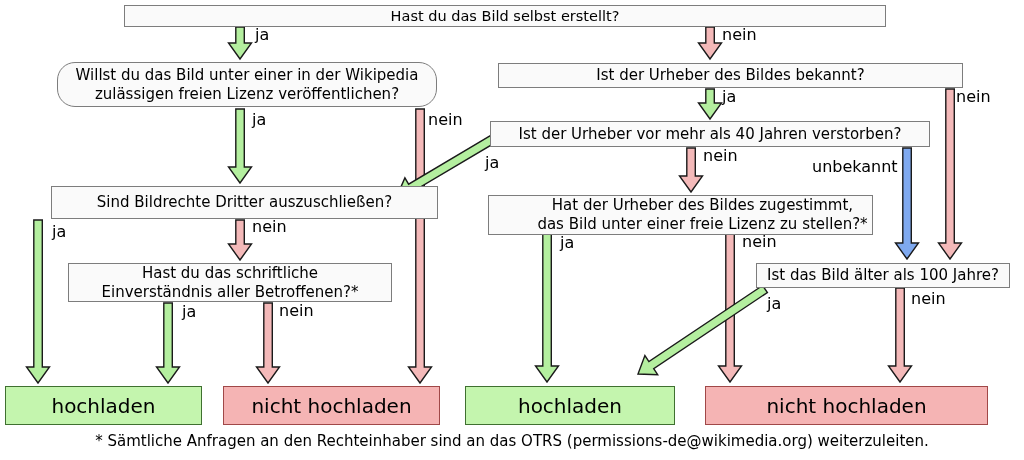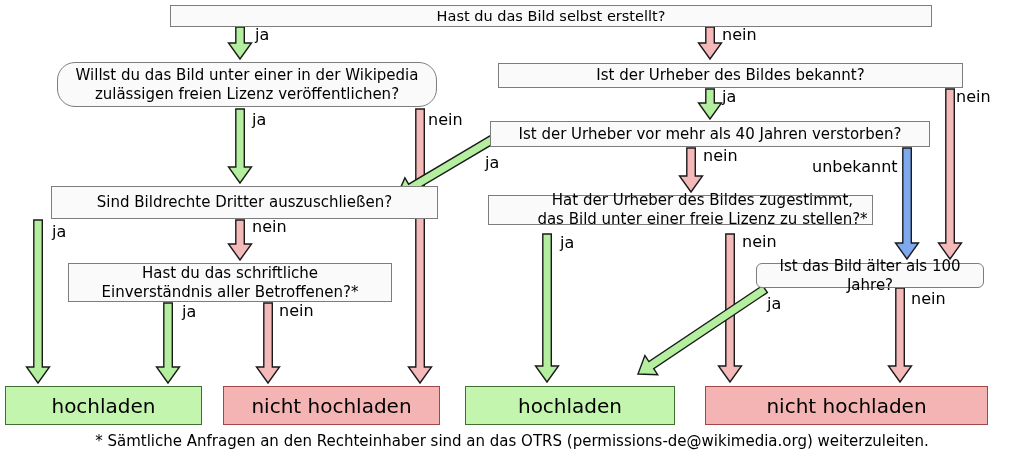--- a/index.html
+++ b/index.html
@@ -14,28 +14,28 @@
     display:flex;align-items:center;justify-content:center;text-align:center;
     white-space:pre-line;font-size:15px;line-height:19px;
   }
   .rbox{
     position:absolute;box-sizing:border-box;display:flex;align-items:center;justify-content:center;
     font-size:20px;line-height:22px;
   }
   .rbox.yes{background:#c4f5ae;border:1.5px solid #3f7030;}
   .rbox.no{background:#f5b4b4;border:1.5px solid #a04848;}
   .edge-label{font-size:16px;fill:#000;}
-  #q1{left:124px;top:5px;width:762px;height:22px;font-size:14.5px;margin-left:46px;}
+  #q1{left:124px;top:5px;width:762px;height:22px;font-size:14.5px;}
   #q2{left:57px;top:62px;width:380px;height:45px;border-radius:18px;}
   #q3{left:498px;top:63px;width:465px;height:25px;}
   #q4{left:490px;top:121px;width:440px;height:26px;}
   #q5{left:5px;top:186px;width:387px;height:33px;margin-left:46px;}
   #q6{left:68px;top:263px;width:324px;height:39px;}
-  #q7{left:488px;top:195px;width:385px;height:30px;padding-left:44px;}
-  #q8{left:756px;top:263px;width:228px;height:25px;border-radius:6px;}
+  #q7{left:488px;top:195px;width:385px;height:40px;padding-left:44px;}
+  #q8{left:756px;top:263px;width:254px;height:25px;}
   #r1{left:5px;top:386px;width:197px;height:39px;}
   #r2{left:223px;top:386px;width:217px;height:39px;}
   #r3{left:465px;top:386px;width:210px;height:39px;}
   #r4{left:705px;top:386px;width:283px;height:39px;}
   #footnote{
     position:absolute;left:0;top:432px;width:1024px;text-align:center;
     font-size:15px;
   }
 </style>
 </head>

